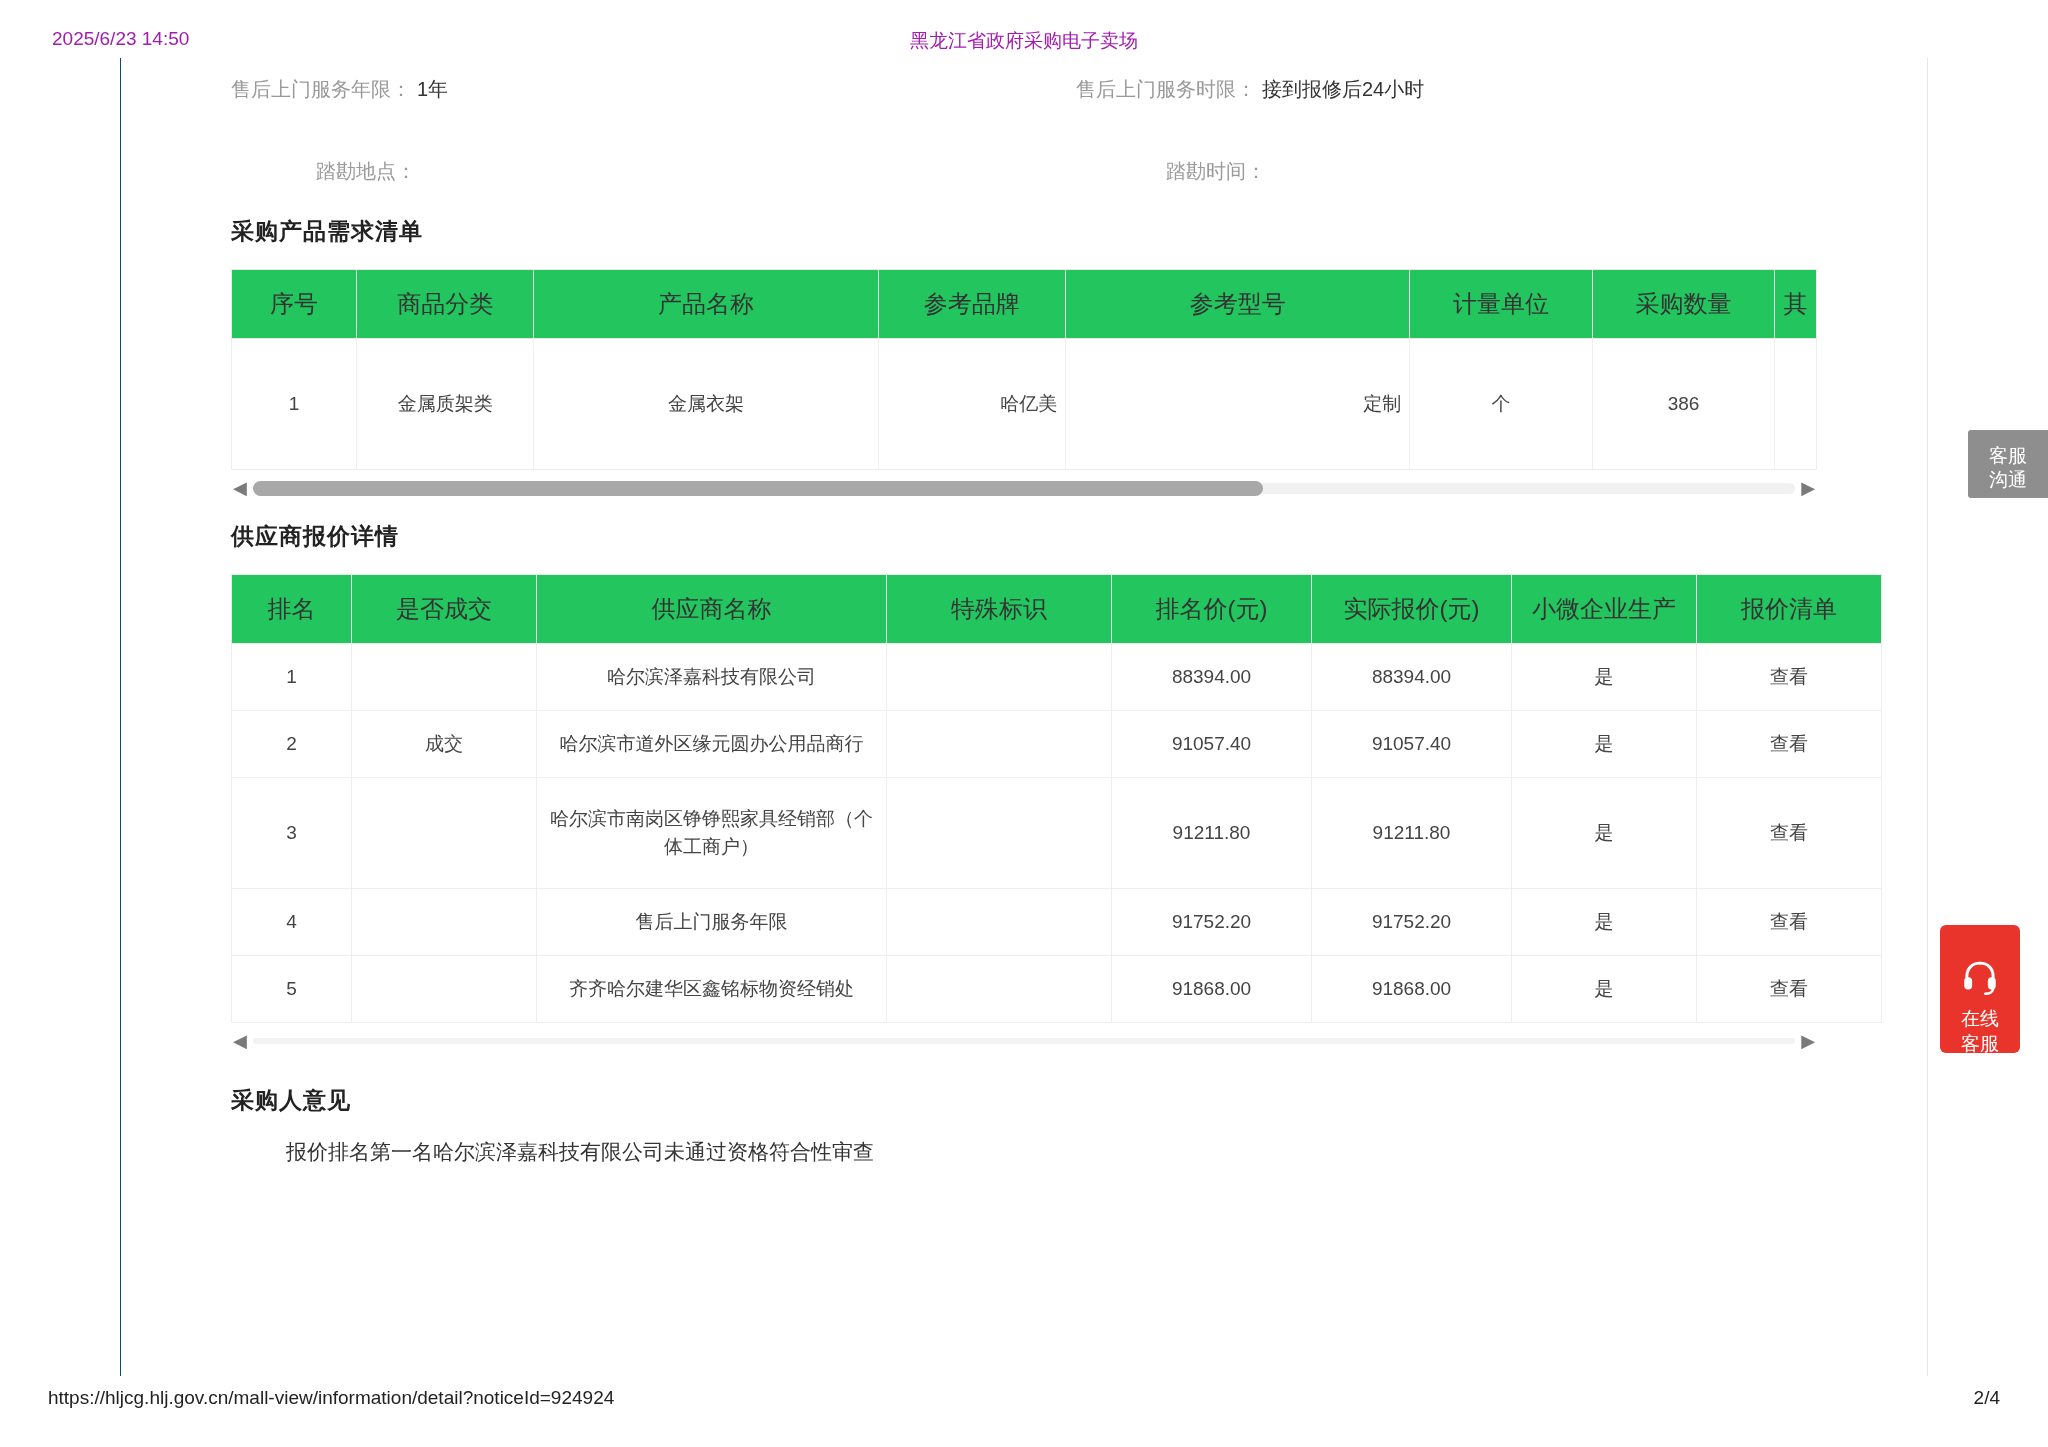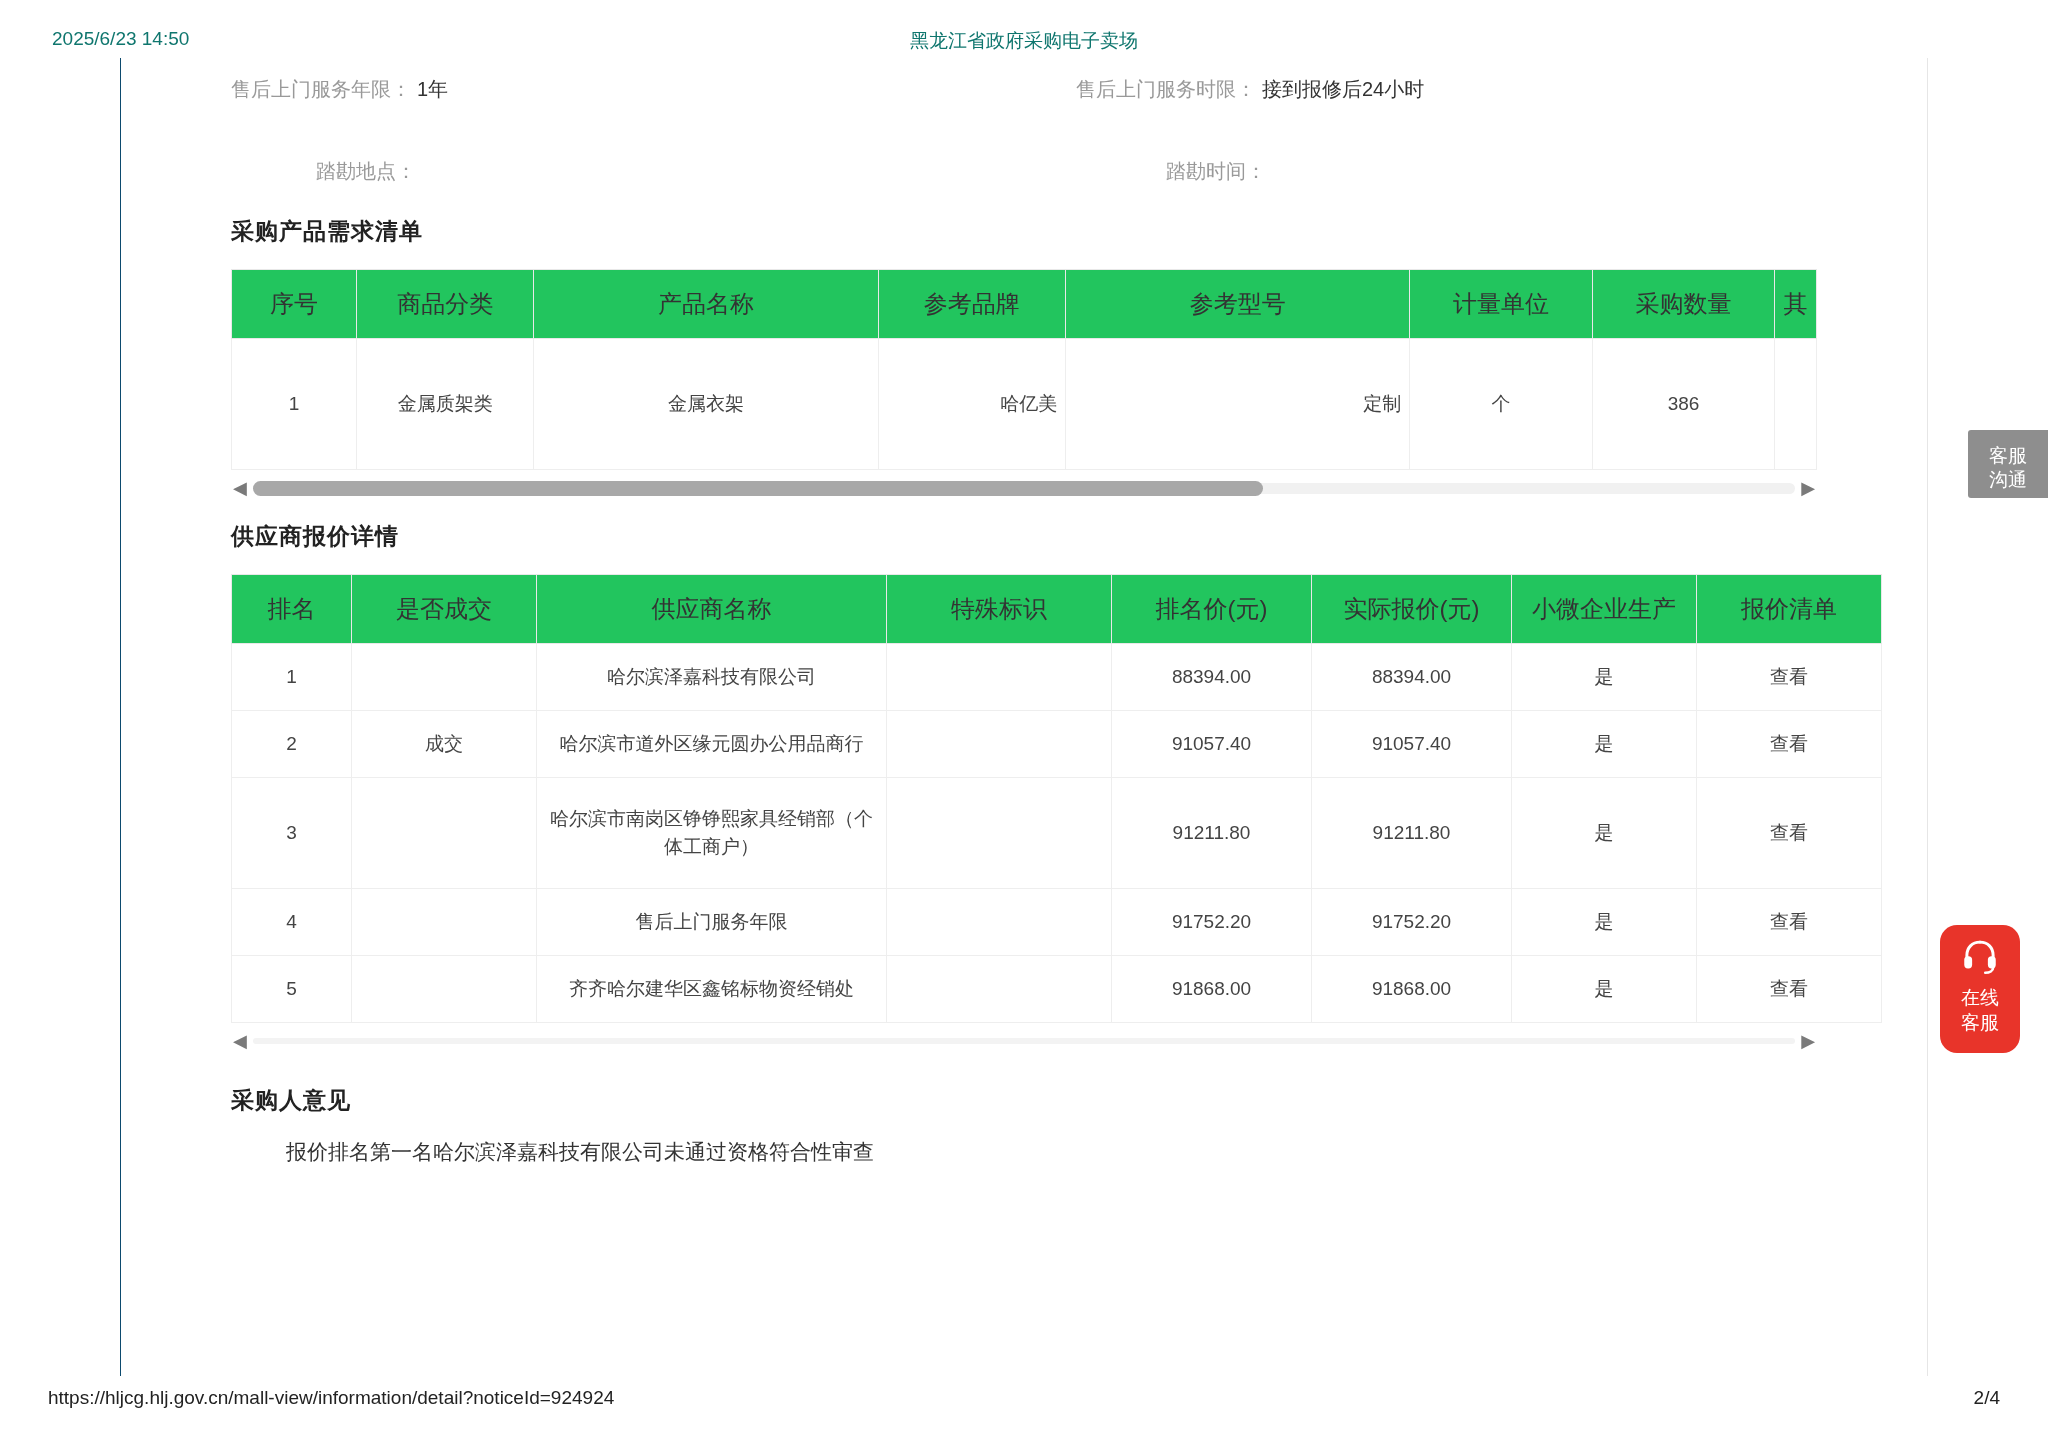--- a/index.html
+++ b/index.html
@@ -17,21 +17,21 @@
   }
 
   
   .print-header {
     position: absolute;
     top: 28px;
     left: 0;
     width: 1996px;
     height: 34px;
     font-size: 19px;
-    color: #0f766e;
+    color: #a21caf;
   }
   .print-header .ph-date {
     position: absolute;
     left: 52px;
     top: 0;
   }
   .print-header .ph-title {
     position: absolute;
     left: 0;
     top: 0;
@@ -220,26 +220,26 @@
     border-radius: 3px 0 0 3px;
     cursor: pointer;
   }
   .cs-online {
     position: absolute;
     right: 28px;
     top: 925px;
     width: 80px;
     height: 128px;
     background: #e8342a;
-    border-radius: 17px;
+    border-radius: 6px;
     color: #fff;
     text-align: center;
     font-size: 19px;
     line-height: 1.3;
-    padding-top: 11px;
+    padding-top: 32px;
     box-sizing: border-box;
     cursor: pointer;
   }
   .cs-online .headset {
     width: 42px;
     height: 42px;
     margin: 0 auto 8px auto;
     display: block;
   }
 </style>

